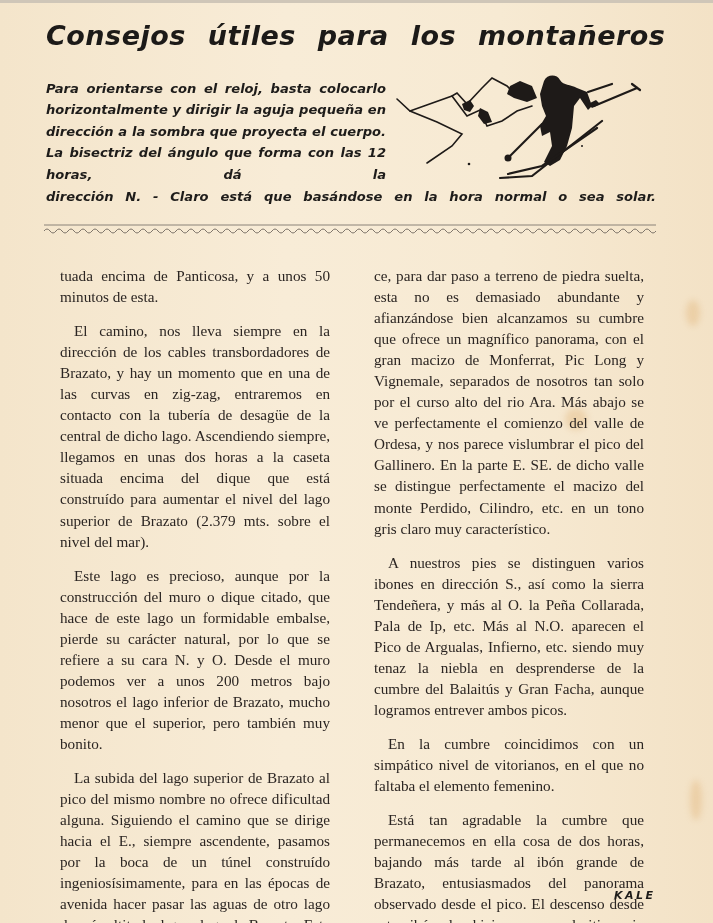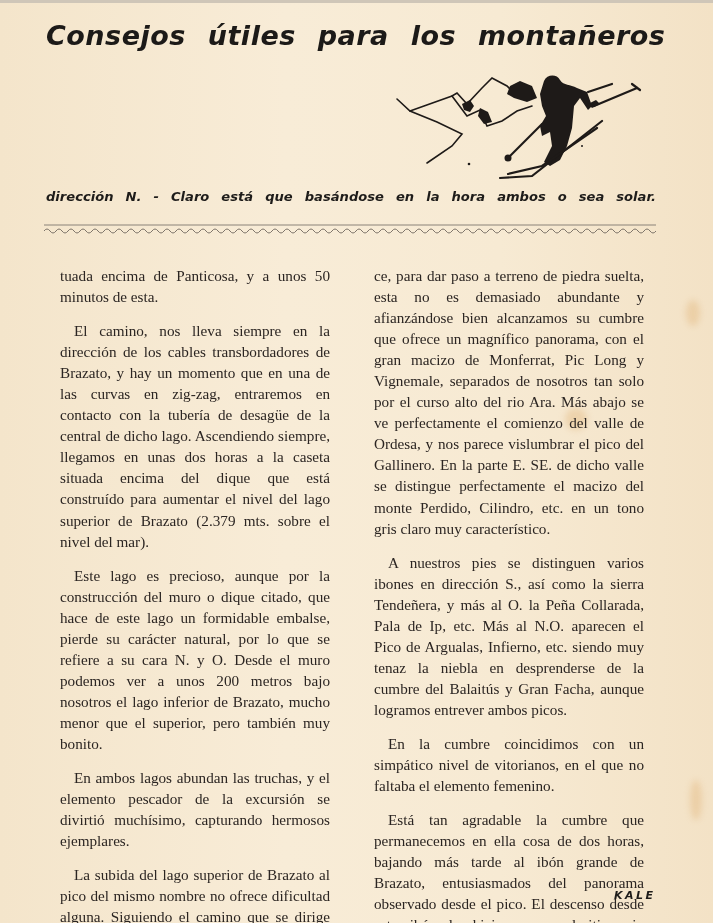--- a/index.html
+++ b/index.html
@@ -55,21 +55,22 @@
 <body>
 
 <div class="page">
   <div class="topline"></div>
   <div class="stain" style="left:686px;top:300px;width:14px;height:26px;"></div>
   <div class="stain" style="left:565px;top:408px;width:22px;height:22px;"></div>
   <div class="stain" style="left:690px;top:780px;width:12px;height:40px;"></div>
 
   <h1 class="title" style="margin:0;text-align:right;">Consejos útiles para los montañeros</h1>
 
-  <div class="lead-last">dirección N. - Claro está que basándose en la hora ambos o sea solar.</div>
+  <div class="lead">Para orientarse con el reloj, basta colocarlo horizontalmente y dirigir la aguja pequeña en dirección a la sombra que proyecta el cuerpo. La bisectriz del ángulo que forma con las 12 horas, dá la</div>
+  <div class="lead-last">dirección N. - Claro está que basándose en la hora normal o sea solar.</div>
 
   <svg class="skier" viewBox="0 0 250 122">
     <g fill="none" stroke="#1e1a18" stroke-width="1.6" stroke-linecap="round">
       <path d="M5 33 L18 45 L45 56 L70 68 L60 80 L35 97"></path>
       <path d="M18 45 L60 30 L65 27 L75 38 L90 22 L100 12 L115 20 L125 30"></path>
       <path d="M60 30 L75 50 L88 44 L95 60 L110 55 L125 45 L140 40"></path>
       <path d="M150 28 L175 22"></path>
     </g>
     <g fill="#1e1a18">
       <path d="M70 38 L78 34 L82 40 L78 46 L72 44 Z"></path>
@@ -93,21 +94,20 @@
 
   <svg class="divider" viewBox="0 0 612 14" preserveAspectRatio="none">
     <line x1="0" y1="2" x2="612" y2="2" stroke="#8a8278" stroke-width="1"></line>
     <path d="M0 8 q3 -4 6 0 t6 0 t6 0 t6 0 t6 0 t6 0 t6 0 t6 0 t6 0 t6 0 t6 0 t6 0 t6 0 t6 0 t6 0 t6 0 t6 0 t6 0 t6 0 t6 0 t6 0 t6 0 t6 0 t6 0 t6 0 t6 0 t6 0 t6 0 t6 0 t6 0 t6 0 t6 0 t6 0 t6 0 t6 0 t6 0 t6 0 t6 0 t6 0 t6 0 t6 0 t6 0 t6 0 t6 0 t6 0 t6 0 t6 0 t6 0 t6 0 t6 0 t6 0 t6 0 t6 0 t6 0 t6 0 t6 0 t6 0 t6 0 t6 0 t6 0 t6 0 t6 0 t6 0 t6 0 t6 0 t6 0 t6 0 t6 0 t6 0 t6 0 t6 0 t6 0 t6 0 t6 0 t6 0 t6 0 t6 0 t6 0 t6 0 t6 0 t6 0 t6 0 t6 0 t6 0 t6 0 t6 0 t6 0 t6 0 t6 0 t6 0 t6 0 t6 0 t6 0 t6 0 t6 0 t6 0 t6 0 t6 0 t6 0 t6 0 t6 0 t6 0 t6 0 t6 0 t6 0 t6 0 t6 0 t6 0" fill="none" stroke="#6f675e" stroke-width="0.9"></path>
   </svg>
 
   <div class="col col-left">
     <p class="cont">tuada encima de Panticosa, y a unos 50 minutos de esta.</p>
     <p>El camino, nos lleva siempre en la dirección de los cables transbordadores de Brazato, y hay un momento que en una de las curvas en zig-zag, entraremos en contacto con la tubería de desagüe de la central de dicho lago. Ascendiendo siempre, llegamos en unas dos horas a la caseta situada encima del dique que está construído para aumentar el nivel del lago superior de Brazato (2.379 mts. sobre el nivel del mar).</p>
     <p>Este lago es precioso, aunque por la construcción del muro o dique citado, que hace de este lago un formidable embalse, pierde su carácter natural, por lo que se refiere a su cara N. y O. Desde el muro podemos ver a unos 200 metros bajo nosotros el lago inferior de Brazato, mucho menor que el superior, pero también muy bonito.</p>
-    <p>En ambos lagos abundan las truchas, y el elemento pescador de la excursión se divirtió muchísimo, capturando hermosos ejemplares.</p>
     <p>La subida del lago superior de Brazato al pico del mismo nombre no ofrece dificultad alguna. Siguiendo el camino que se dirige hacia el E., siempre ascendente, pasamos por la boca de un túnel construído ingeniosísimamente, para en las épocas de avenida hacer pasar las aguas de otro lago de más altitud, al gran lago de Brazato. Este túnel tendrá aproximadamente 300 metros de largo y está trazado en línea recta.</p>
 
   </div>
 
   <div class="col col-right">
     <p class="cont">ce, para dar paso a terreno de piedra suelta, esta no es demasiado abundante y afianzándose bien alcanzamos su cumbre que ofrece un magnífico panorama, con el gran macizo de Monferrat, Pic Long y Vignemale, separados de nosotros tan solo por el curso alto del rio Ara. Más abajo se ve perfectamente el comienzo del valle de Ordesa, y nos parece vislumbrar el pico del Gallinero. En la parte E. SE. de dicho valle se distingue perfectamente el macizo del monte Perdido, Cilindro, etc. en un tono gris claro muy característico.</p>
     <p>A nuestros pies se distinguen varios ibones en dirección S., así como la sierra Tendeñera, y más al O. la Peña Collarada, Pala de Ip, etc. Más al N.O. aparecen el Pico de Argualas, Infierno, etc. siendo muy tenaz la niebla en desprenderse de la cumbre del Balaitús y Gran Facha, aunque logramos entrever ambos picos.</p>
     <p>En la cumbre coincidimos con un simpático nivel de vitorianos, en el que no faltaba el elemento femenino.</p>
     <p>Está tan agradable la cumbre que permanecemos en ella cosa de dos horas, bajando más tarde al ibón grande de Brazato, entusiasmados del panorama observado desde el pico. El descenso desde este ibón lo hicimos por el itinerario señalado para la subida, si bien debemos de advertir que a la ida lo hicimos tomando la dirección del Pico de Bacias, debido a no haber indicación alguna a la salida de Panticosa que nos permitiese encaminar con seguridad los pasos por el magnífico camino que empleamos a la vuelta.</p>
   </div>

